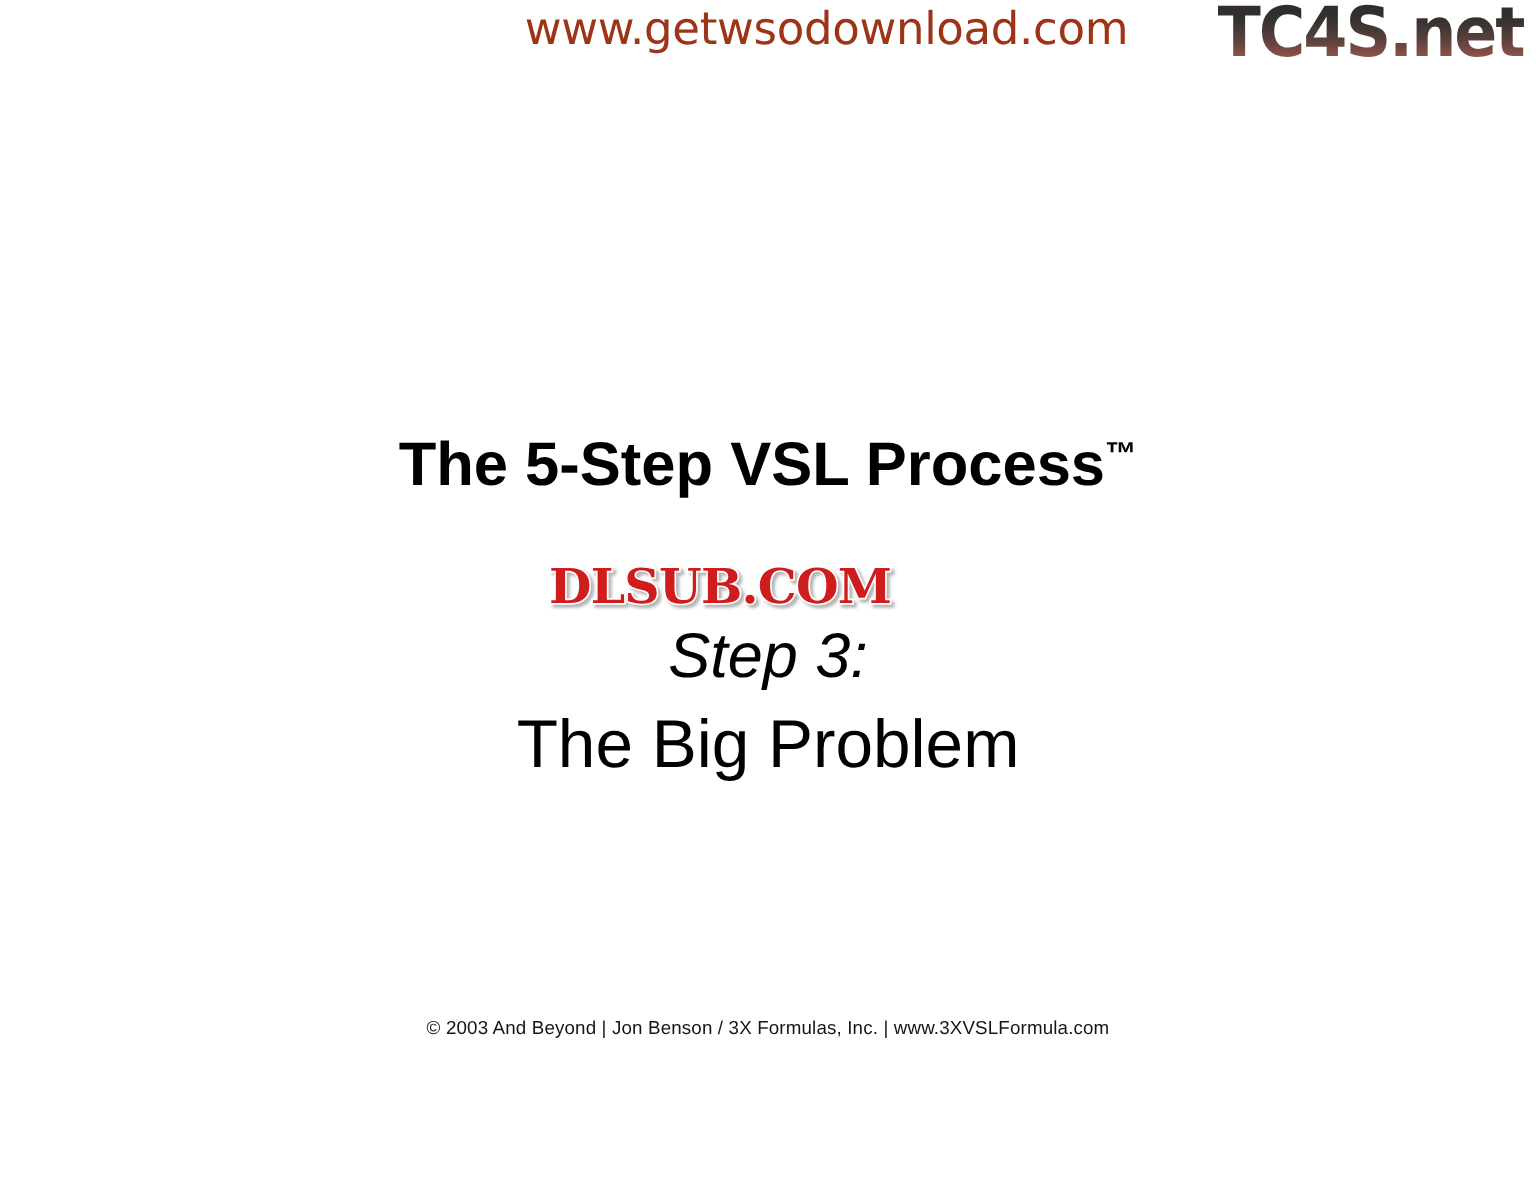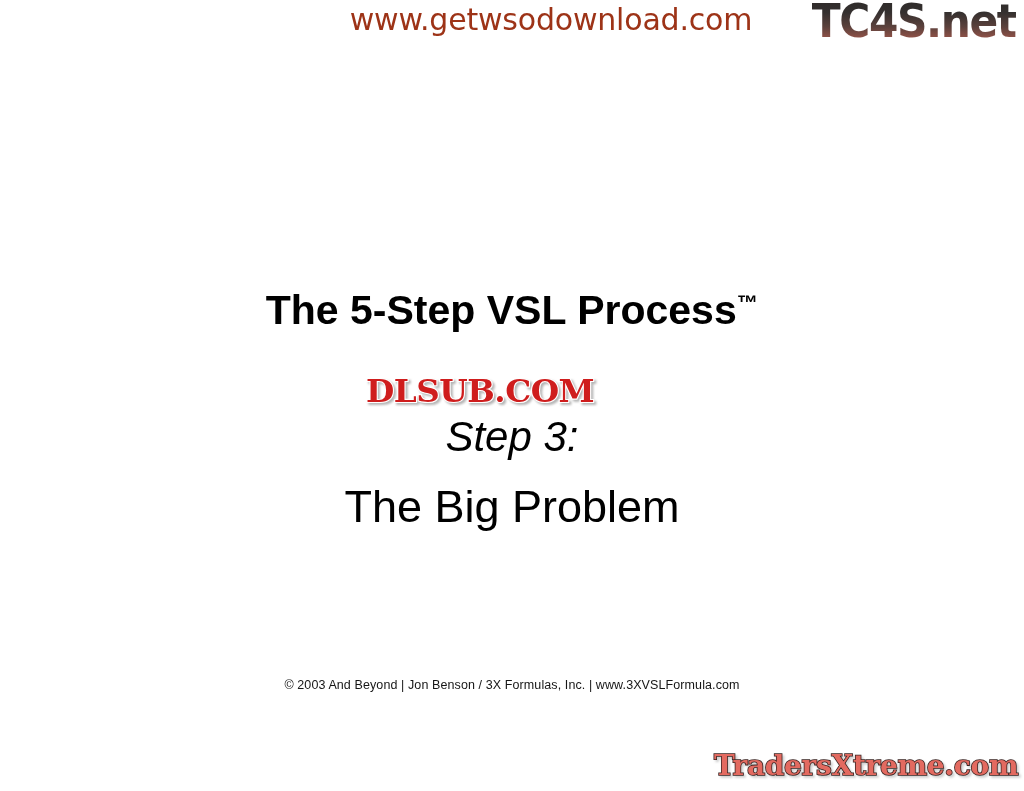--- a/index.html
+++ b/index.html
@@ -116,21 +116,21 @@
     white-space: nowrap;
   }
   .problem-line {
     font-family: "Liberation Sans", sans-serif;
     font-style: normal;
     font-weight: 400;
     font-size: 45px;
     line-height: 54px;
     color: #000000;
     white-space: nowrap;
-    margin-top: 18px;
+    margin-top: 7px;
   }
 
   
   .dlsub-wm {
     position: absolute;
     left: 366px;
     top: 374px;
     font-family: "DejaVu Serif", serif;
     font-weight: 700;
     font-size: 32px;
@@ -193,15 +193,14 @@
 
   <div class="subtitle-wrap">
     <div class="step-line">Step 3:</div>
     <div class="problem-line">The Big Problem</div>
   </div>
 
   <div class="dlsub-wm">DLSUB.COM</div>
 
   <div class="copyright">© 2003 And Beyond  |  Jon Benson / 3X Formulas, Inc.  |  www.3XVSLFormula.com</div>
 
-  <div class="tx-wm">TradersXtreme.com</div>
 
 </div>
 
 </body></html>

